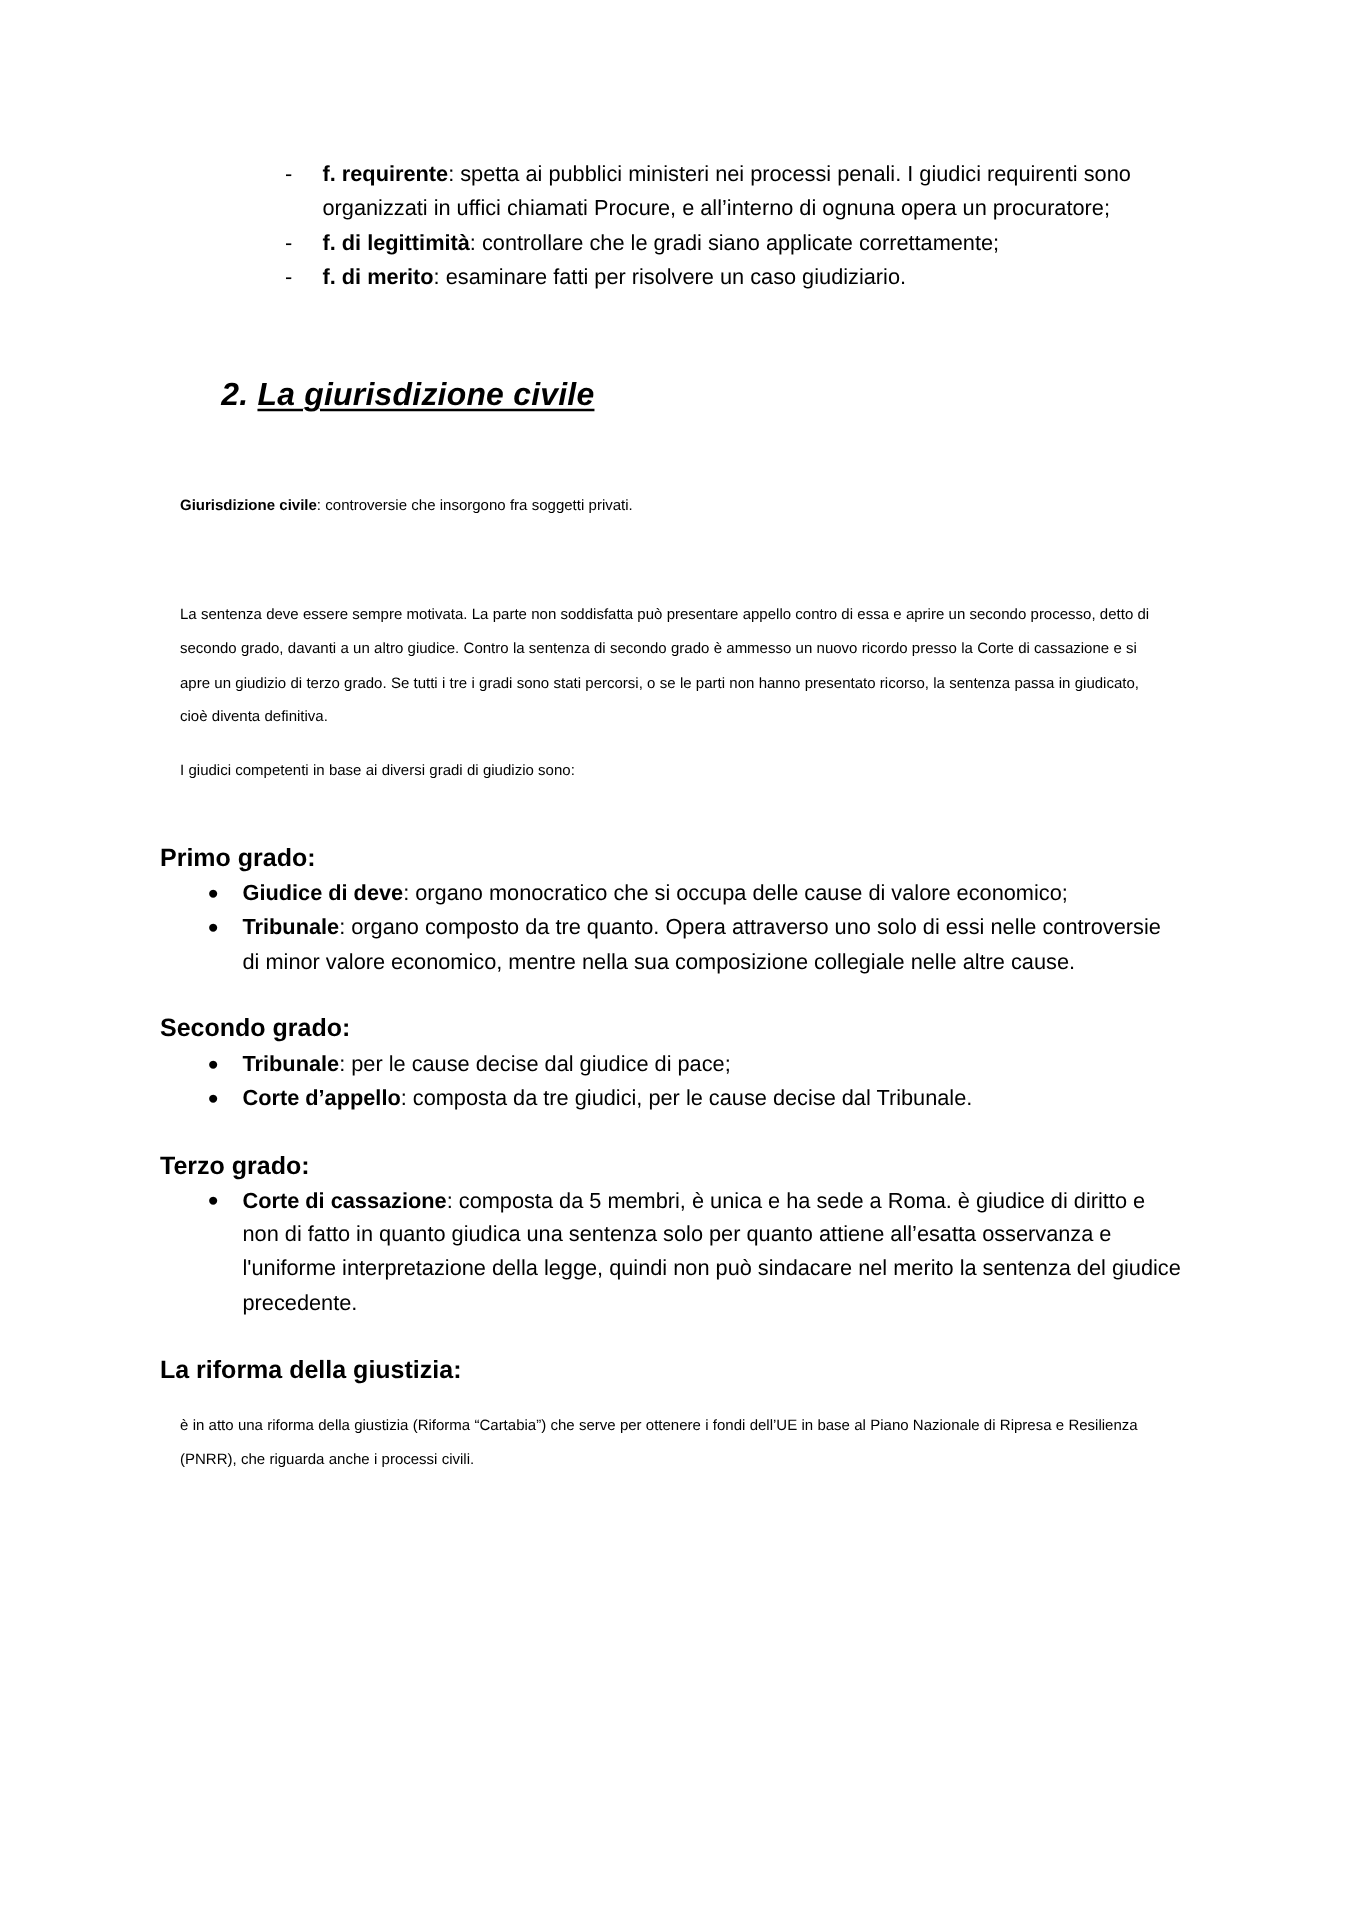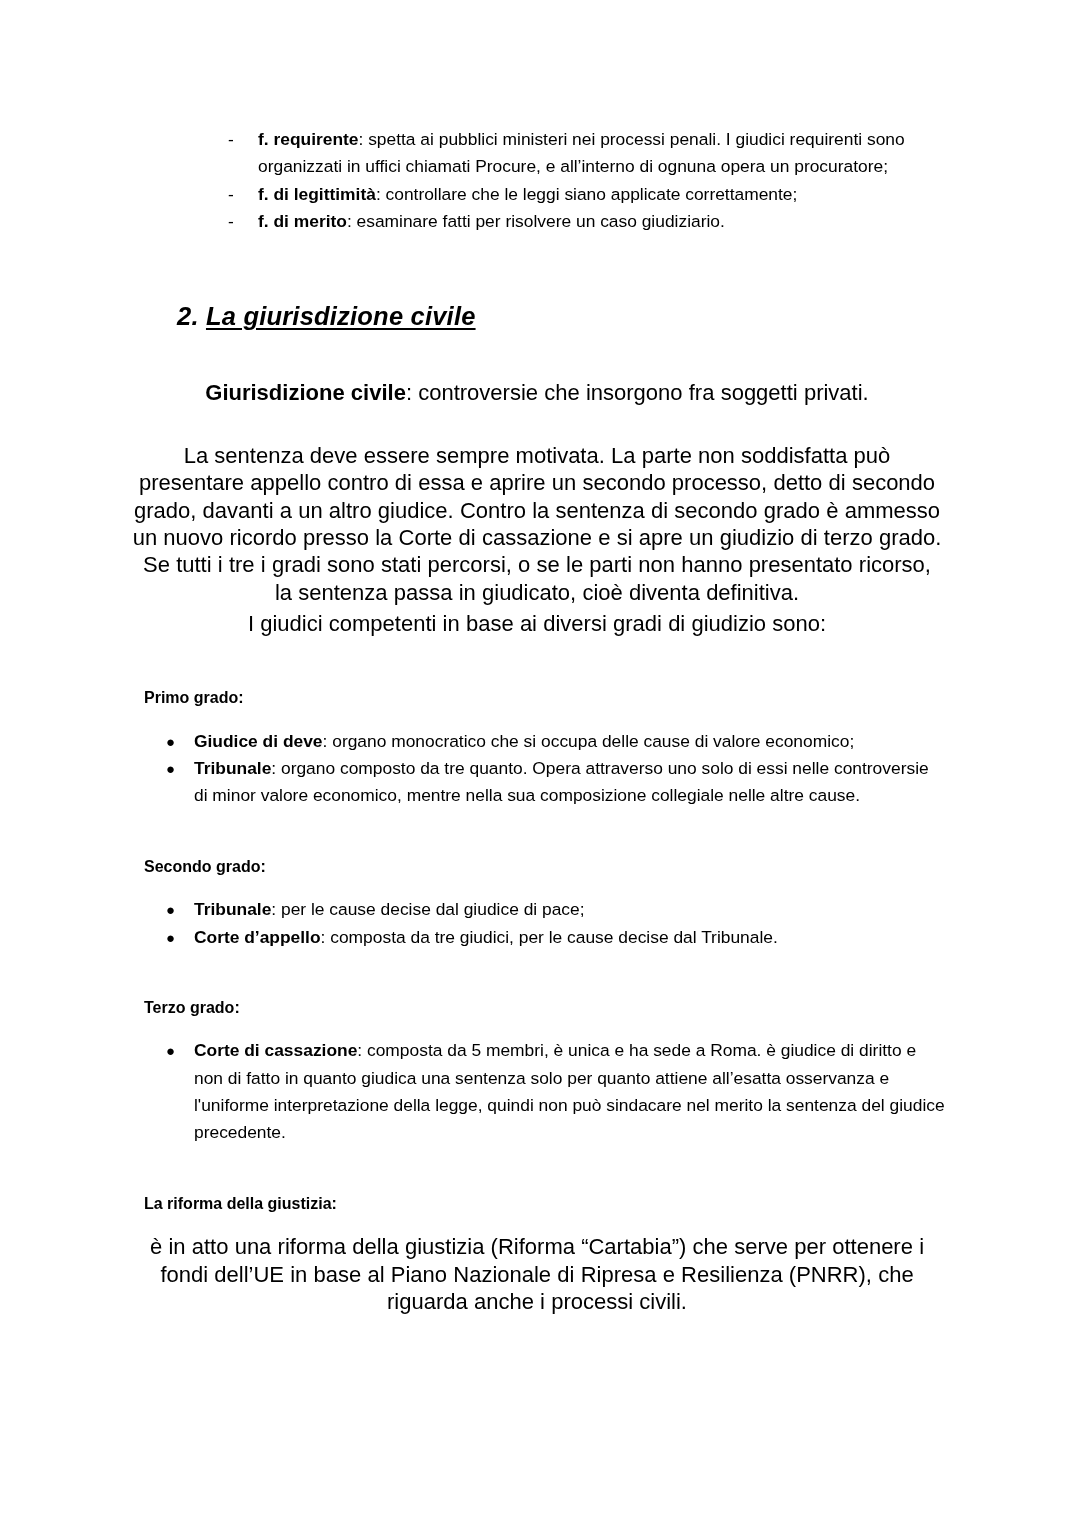--- a/index.html
+++ b/index.html
@@ -29,24 +29,24 @@
 
   .content {
     position: absolute;
     left: 128px;
     top: 126px;
     width: 818px;
   }
 
   
   .para {
-    font-size: 22px;
-    line-height: 27.3px;
-    margin: 4px;
-    text-align: center;
+    font-size: 12px;
+    line-height: 27.3px;
+    margin: 16px;
+    text-align: left;
     word-spacing: 0.1px;
   }
 
   .b { font-weight: bold; }
 
   
   .gap-line { height: 27.3px; }
 
   
   .dash-list {
@@ -106,40 +106,40 @@
     text-decoration: none;
   }
   .section-heading .title {
     text-decoration: underline;
     text-underline-offset: 3px;
     text-decoration-thickness: 2px;
   }
 
   
   .subhead {
-    font-size: 16px;
+    font-size: 20px;
     line-height: 27.3px;
     font-weight: bold;
-    margin: 16px;
+    margin: 0;
   }
 </style>
 </head>
 <body>
 
 <div class="page">
   <div class="content">
 
     <ul class="dash-list">
       <li class="dash-item">
         <span class="marker">-</span>
         <span class="b">f. requirente</span><span>: spetta ai pubblici ministeri nei processi penali. I giudici requirenti sono organizzati in uffici chiamati Procure, e all’interno di ognuna opera un procuratore;</span>
       </li>
       <li class="dash-item">
         <span class="marker">-</span>
-        <span class="b">f. di legittimità</span><span>: controllare che le leggi siano applicate correttamente;</span>
+        <span class="b">f. di legittimità</span><span>: controllare che le gradi siano applicate correttamente;</span>
       </li>
       <li class="dash-item">
         <span class="marker">-</span>
         <span class="b">f. di merito</span><span>: esaminare fatti per risolvere un caso giudiziario.</span>
       </li>
     </ul>
 
     <div class="gap-line"></div>
     <div style="height:22px"></div>
 

